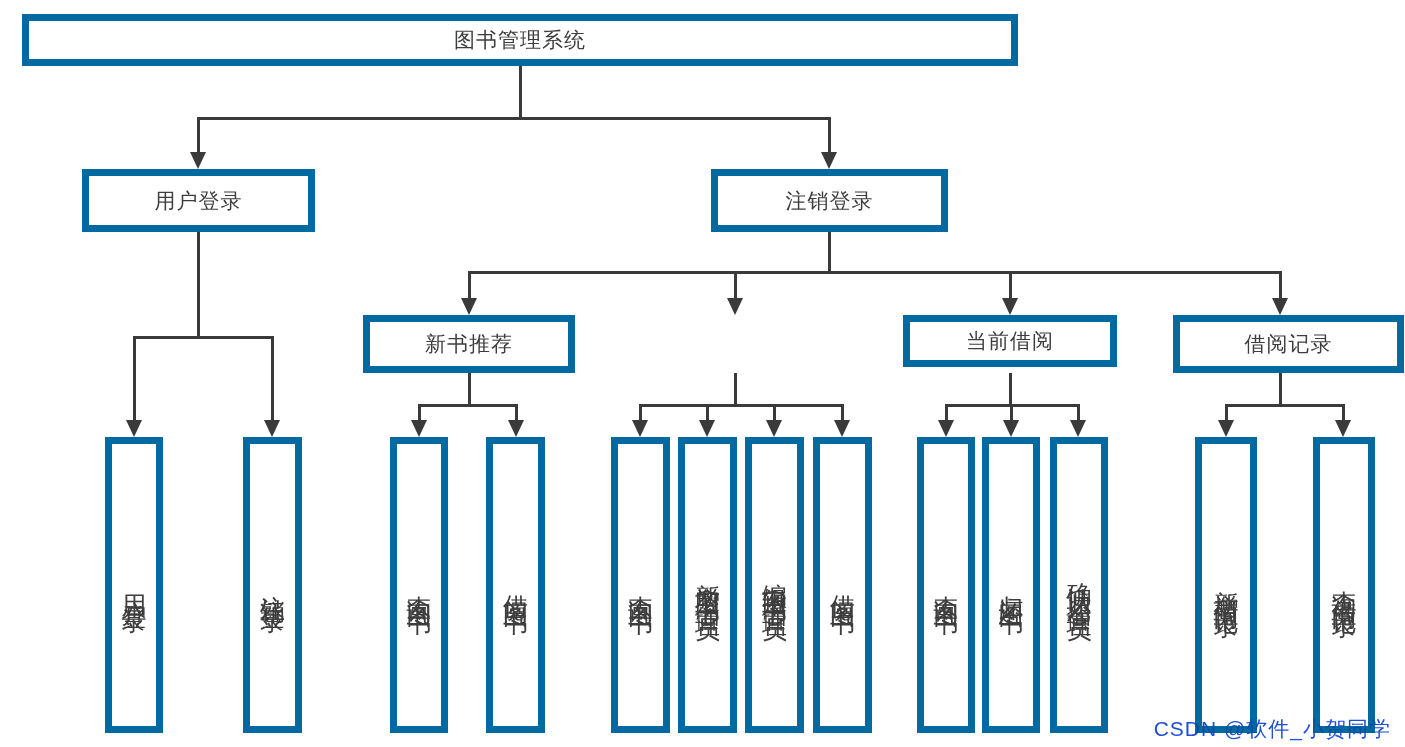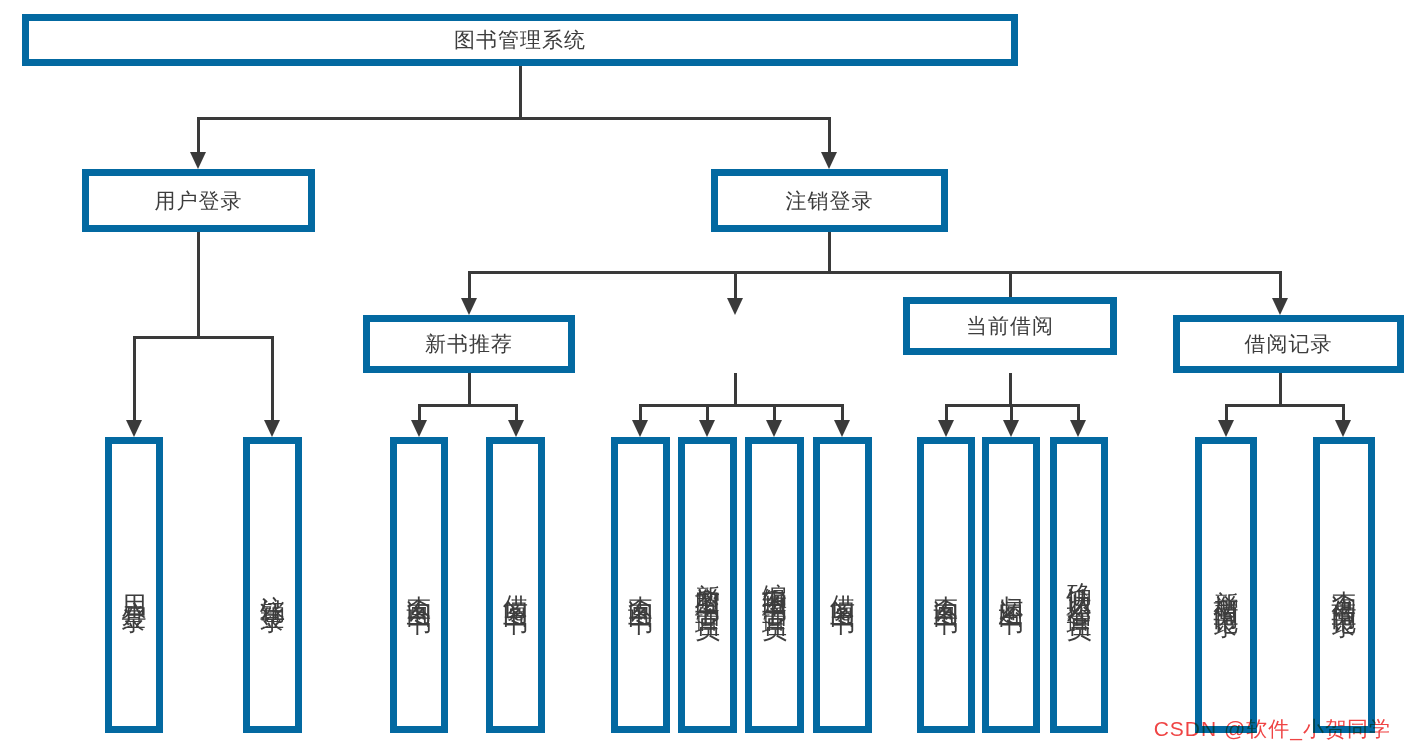--- a/index.html
+++ b/index.html
@@ -25,21 +25,21 @@
   .vline, .stem { width:3px; }
   .hline { height:3px; }
   .arrow {
     position:absolute; width:0; height:0; z-index:1;
     border-left:8px solid transparent; border-right:8px solid transparent;
     border-top:17px solid #3a3a3a;
   }
   .watermark {
     position:absolute; right:14px; bottom:4px;
     font-size:21px; letter-spacing:1px;
-    color:#ef4444; mix-blend-mode:darken; z-index:5;
+    color:#1d4ed8; mix-blend-mode:darken; z-index:5;
   }
 </style>
 </head>
 <body>
 
 <div id="stage">
 
   <div class="box" style="left:22px; top:14px; width:996px; height:52px;">
     <span class="root-label">图书管理系统</span>
   </div>
@@ -50,21 +50,21 @@
 
   <div class="box" style="left:711px; top:169px; width:237px; height:63px;">
     <span class="h-label">注销登录</span>
   </div>
 
   <div class="box" style="left:363px; top:315px; width:212px; height:58px;">
     <span class="h-label">新书推荐</span>
   </div>
 
 
-  <div class="box" style="left:903px; top:297px; width:214px; height:58px;">
+  <div class="box" style="left:903px; top:315px; width:214px; height:52px;">
     <span class="h-label">当前借阅</span>
   </div>
 
   <div class="box" style="left:1173px; top:315px; width:231px; height:58px;">
     <span class="h-label">借阅记录</span>
   </div>
 
   <div class="box leaf" style="left:105px; top:437px; width:58px; height:296px;">
     <span class="vtext">用户登录</span>
   </div>

